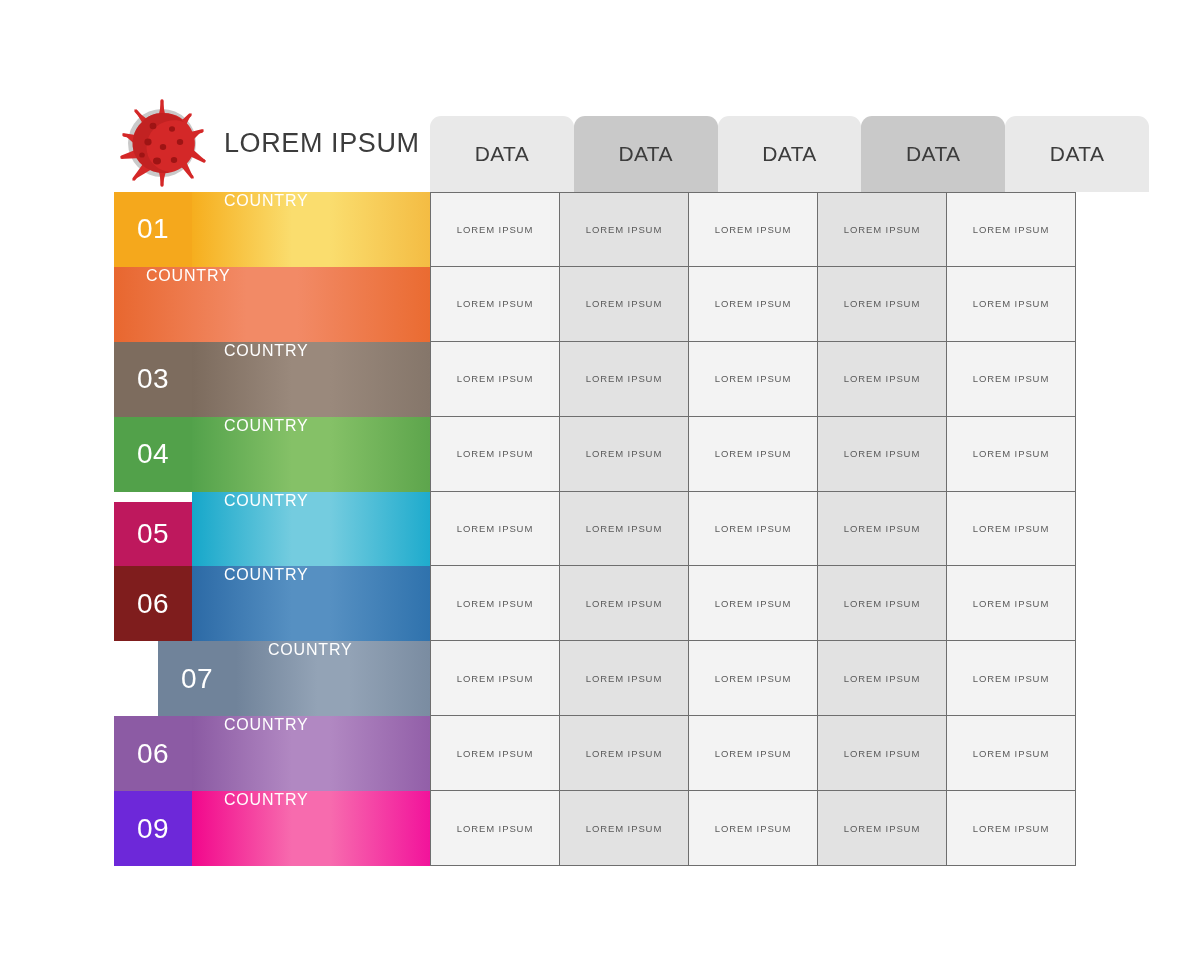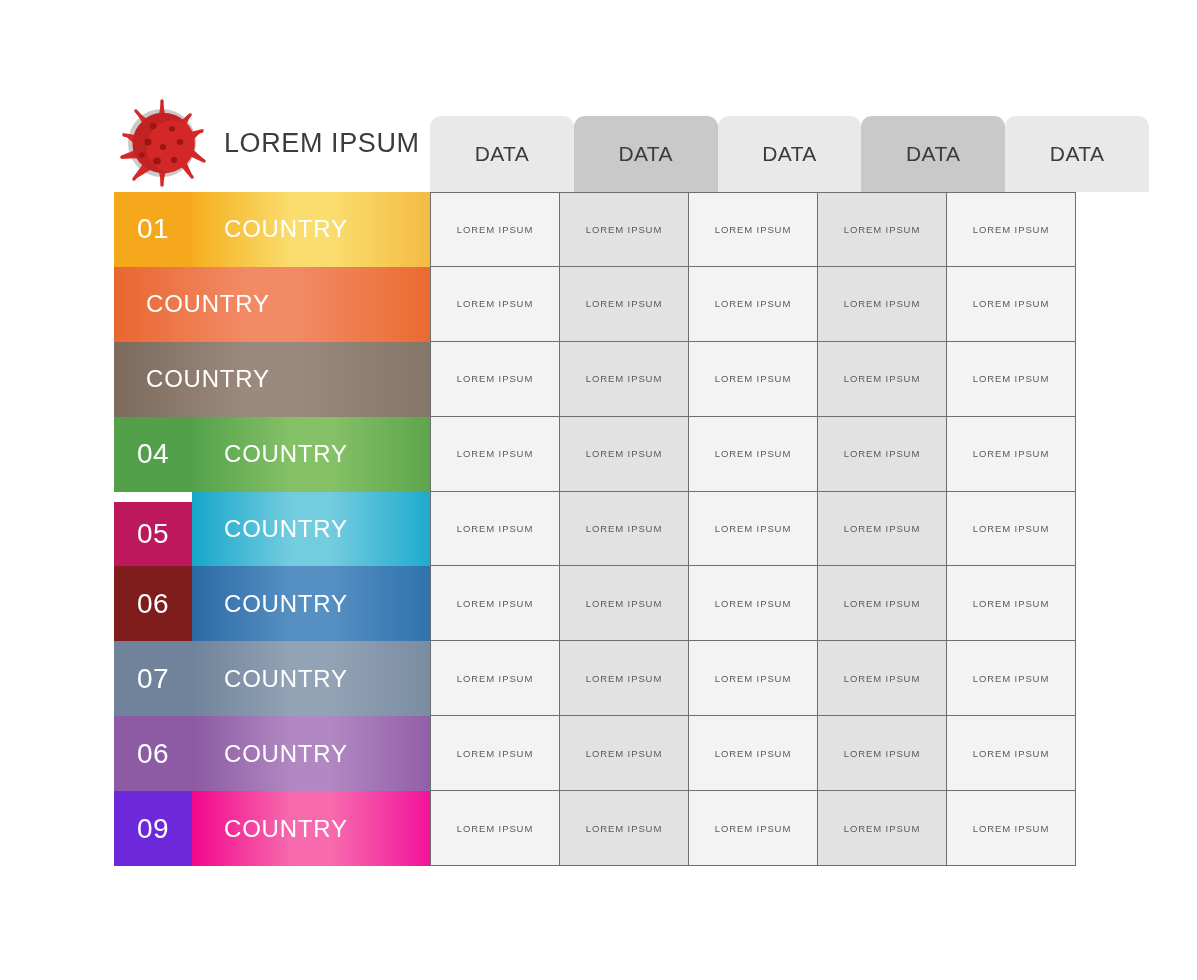--- a/index.html
+++ b/index.html
@@ -96,24 +96,24 @@
     display: flex;
     align-items: center;
     justify-content: center;
     color: #ffffff;
     font-size: 28px;
     letter-spacing: 0.5px;
   }
   .country-box {
     flex: 1 1 auto;
     display: flex;
-    align-items: center;
+    align-items: flex-start;
     padding-left: 32px;
     color: #ffffff;
-    font-size: 24px;
+    font-size: 16px;
     letter-spacing: 0.8px;
   }
   .data-cells {
     flex: 1 1 auto;
     display: flex;
   }
   .data-cell {
     flex: 1 1 0;
     display: flex;
     align-items: center;
@@ -259,20 +259,23 @@
           <div class="data-cell shade-dark">
             <span>LOREM IPSUM</span>
           </div>
           <div class="data-cell shade-light">
             <span>LOREM IPSUM</span>
           </div>
         </div>
       </div>
       <div class="row">
         <div class="row-label">
+          <div class="num-box" style="background: rgb(125, 108, 94);">
+            <span>03</span>
+          </div>
           <div class="country-box" style="background: linear-gradient(90deg, rgb(124, 107, 93) 0%, rgb(154, 137, 124) 42%, rgb(154, 137, 124) 58%, rgb(133, 118, 106) 100%);">
             <span>COUNTRY</span>
           </div>
         </div>
         <div class="data-cells">
           <div class="data-cell shade-light">
             <span>LOREM IPSUM</span>
           </div>
           <div class="data-cell shade-dark">
             <span>LOREM IPSUM</span>
@@ -364,21 +367,21 @@
           <div class="data-cell shade-dark">
             <span>LOREM IPSUM</span>
           </div>
           <div class="data-cell shade-light">
             <span>LOREM IPSUM</span>
           </div>
         </div>
       </div>
       <div class="row">
         <div class="row-label">
-          <div class="num-box" style="background: rgb(112, 131, 154);">
+          <div class="num-box" style="background: rgb(112, 131, 154); margin-left: 44px;">
             <span>07</span>
           </div>
           <div class="country-box" style="background: linear-gradient(90deg, rgb(112, 131, 154) 0%, rgb(147, 163, 182) 42%, rgb(147, 163, 182) 58%, rgb(122, 140, 161) 100%);">
             <span>COUNTRY</span>
           </div>
         </div>
         <div class="data-cells">
           <div class="data-cell shade-light">
             <span>LOREM IPSUM</span>
           </div>

